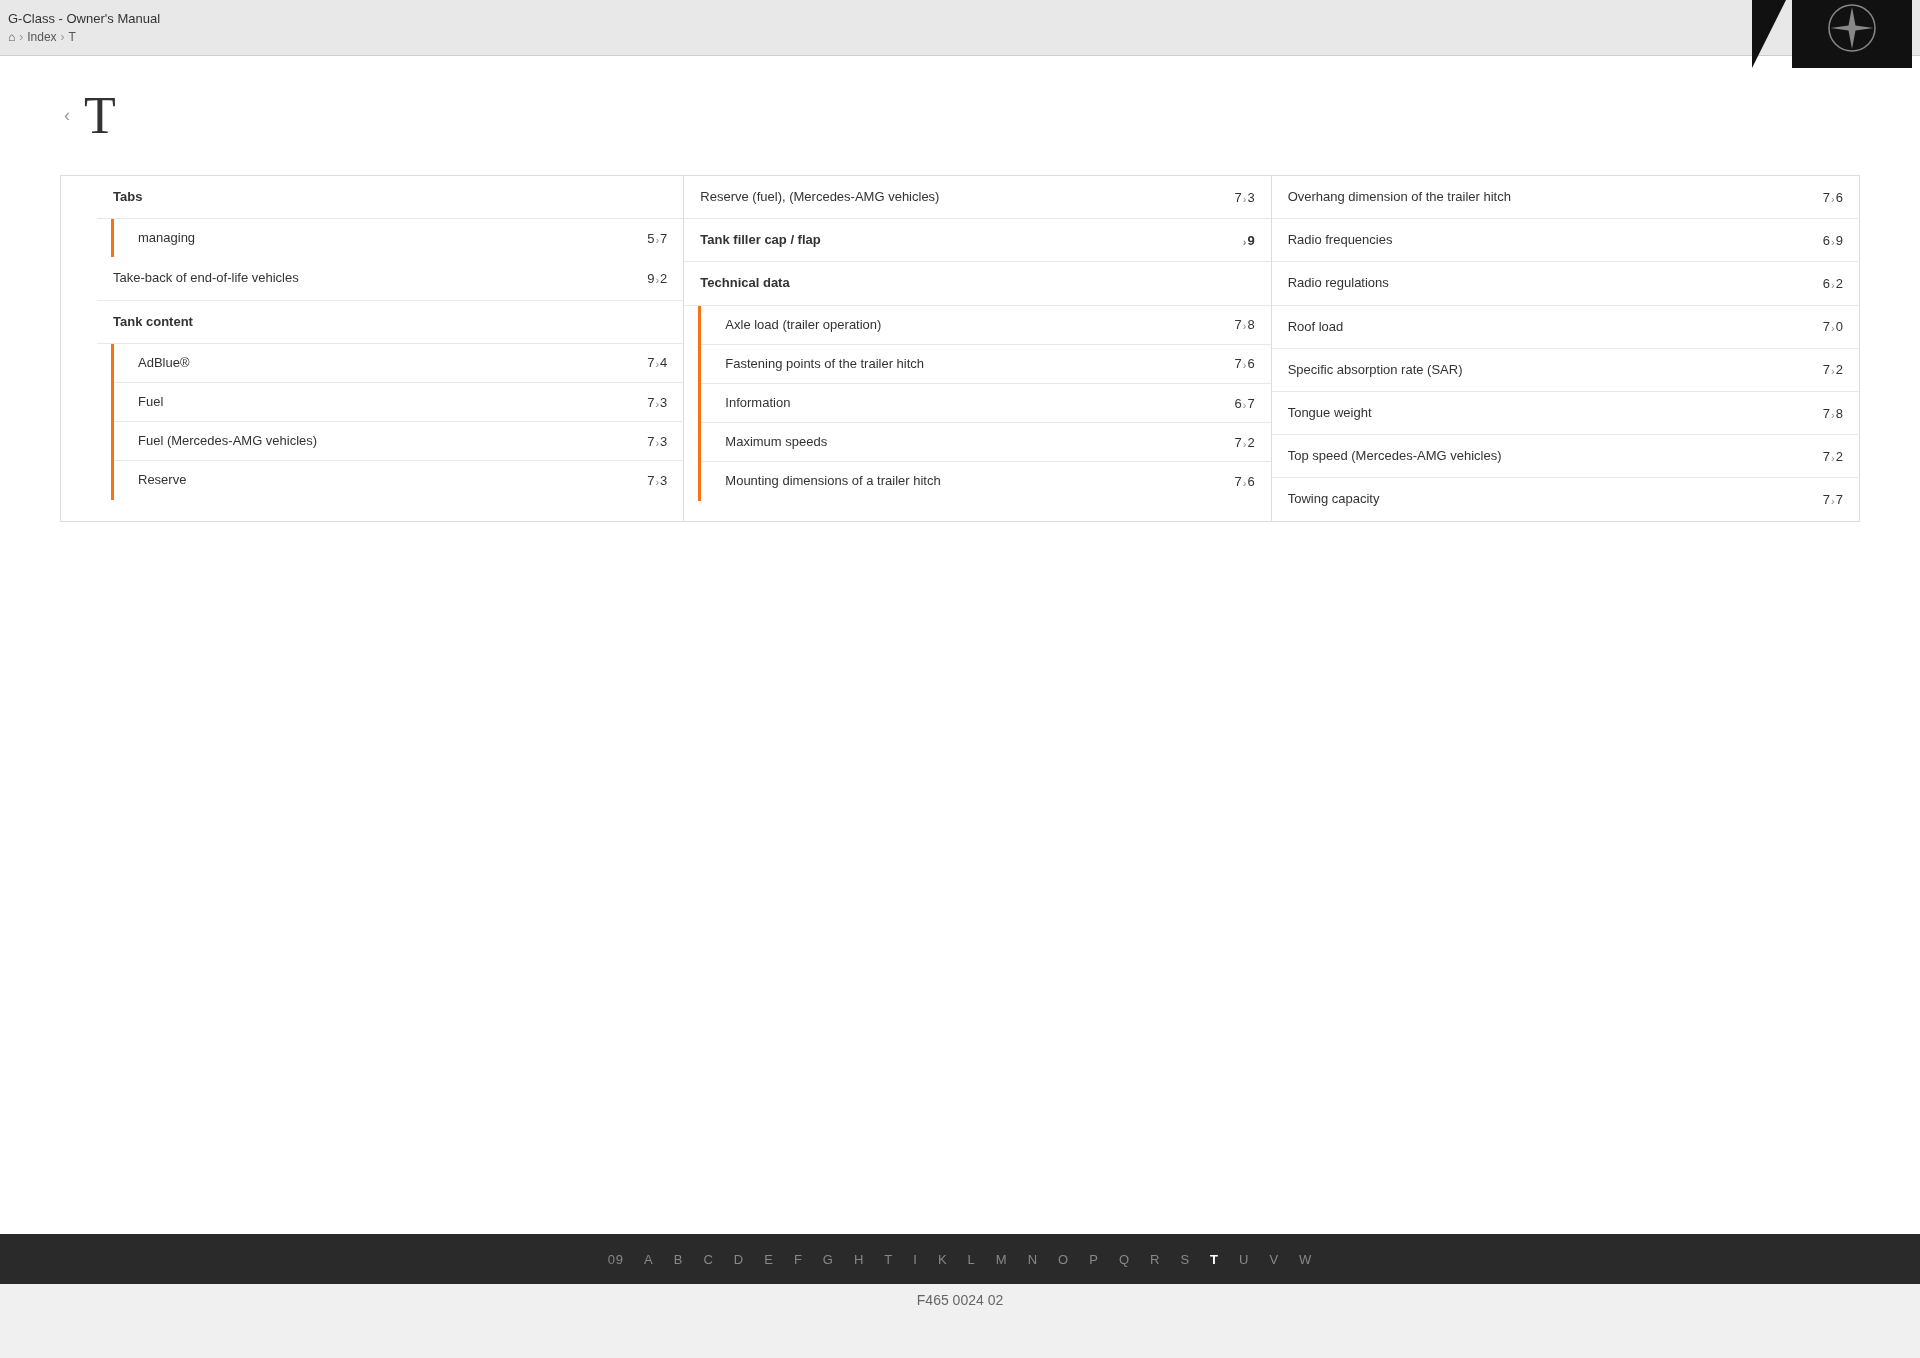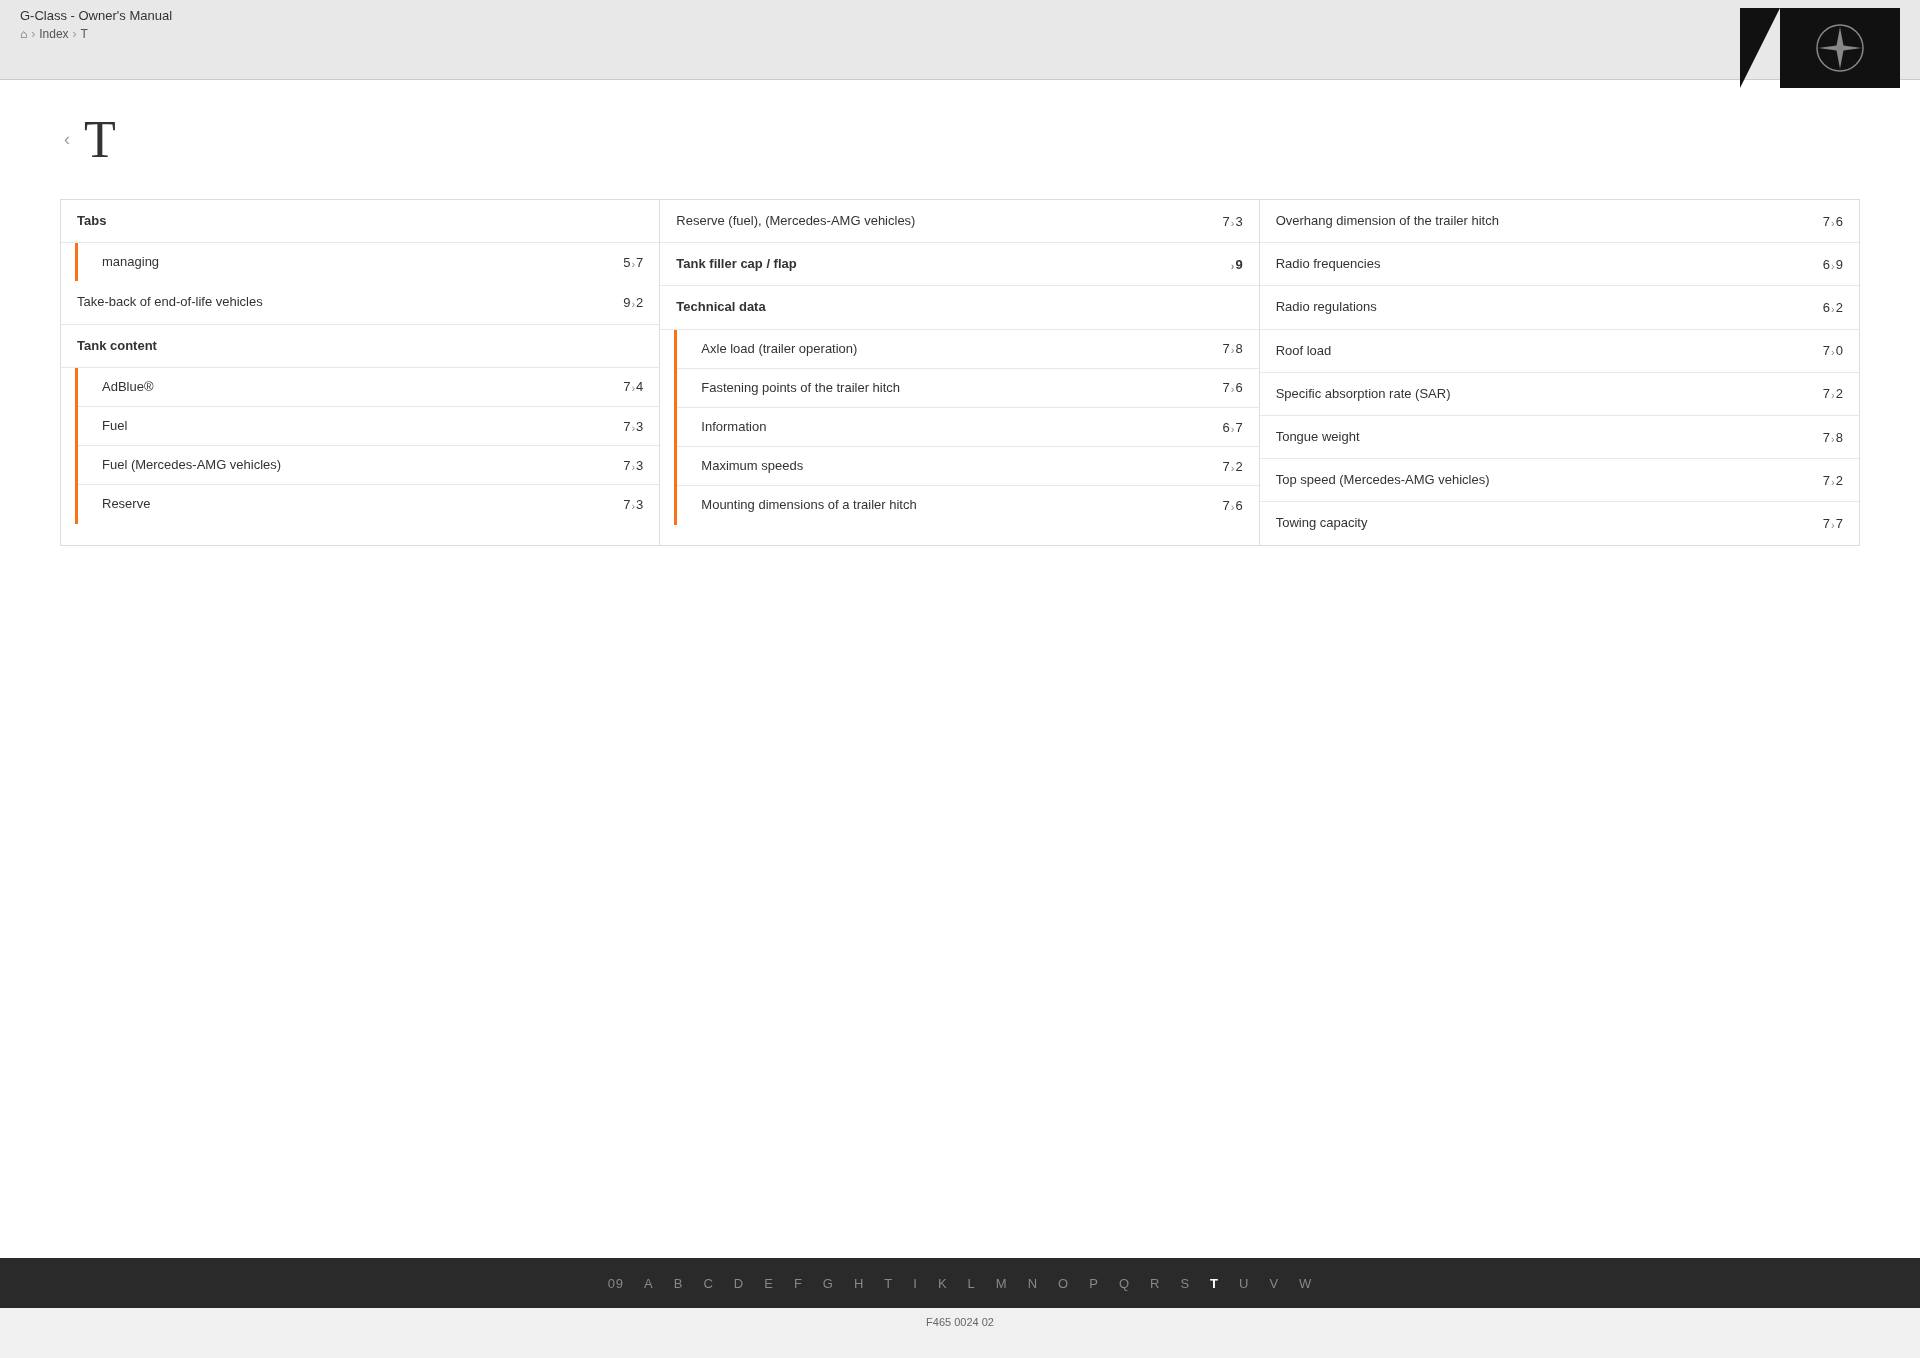--- a/index.html
+++ b/index.html
@@ -2,24 +2,24 @@
 <html><head>
   <meta charset="utf-8">
   <style>
     * { box-sizing: border-box; margin: 0; padding: 0; }
     body { font-family: Arial, sans-serif; background: #f0f0f0; color: #333; font-size: 14px; }
 
     
     .header {
       background: #e8e8e8;
       display: flex;
-      align-items: flex-start;
+      align-items: center;
       justify-content: space-between;
-      padding: 8px 20px;
-      height: 80px;
+      padding: 8px 8px;
+      height: 56px;
       border-bottom: 1px solid #ccc;
     }
     .header-left {}
     .header-title { font-size: 13px; color: #333; margin-bottom: 4px; }
     .breadcrumb { display: flex; align-items: center; gap: 4px; font-size: 12px; color: #555; }
     .breadcrumb-sep { color: #999; }
     .header-right {
       display: flex;
       align-items: center;
     }
@@ -76,20 +76,21 @@
       color: #333;
       font-family: serif;
     }
 
     
     .index-grid {
       display: grid;
       grid-template-columns: 1fr 1fr 1fr;
       gap: 0;
       border: 1px solid #ddd;
+      padding-left: 36px;
     }
     .col {
       border-right: 1px solid #ddd;
     }
     .col:last-child { border-right: none; }
 
     .entry {
       border-bottom: 1px solid #e8e8e8;
       padding: 12px 16px;
       display: flex;
@@ -129,21 +130,21 @@
     .alpha-item.active {
       color: #fff;
       font-weight: bold;
     }
 
     
     .doc-footer {
       background: #f0f0f0;
       text-align: center;
       padding: 8px;
-      font-size: 11px;
+      font-size: 14px;
       color: #666;
     }
 
     
     .nested-block {
       border-left: 3px solid #f97316;
       margin-left: 14px;
     }
     .nested-entry {
       border-bottom: 1px solid #e8e8e8;

